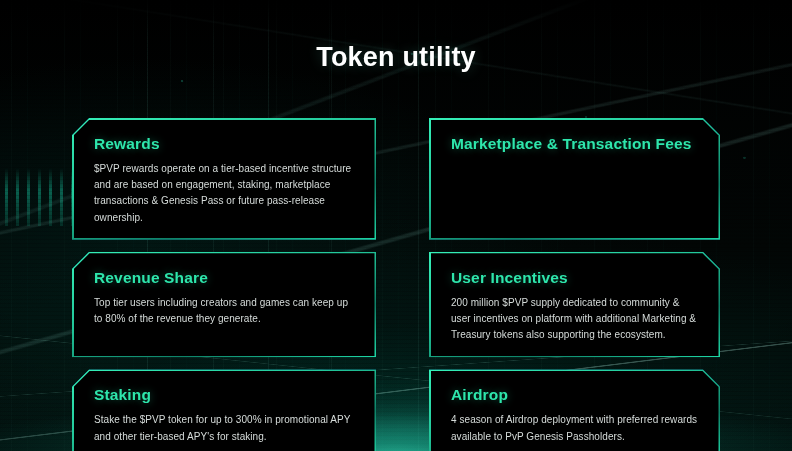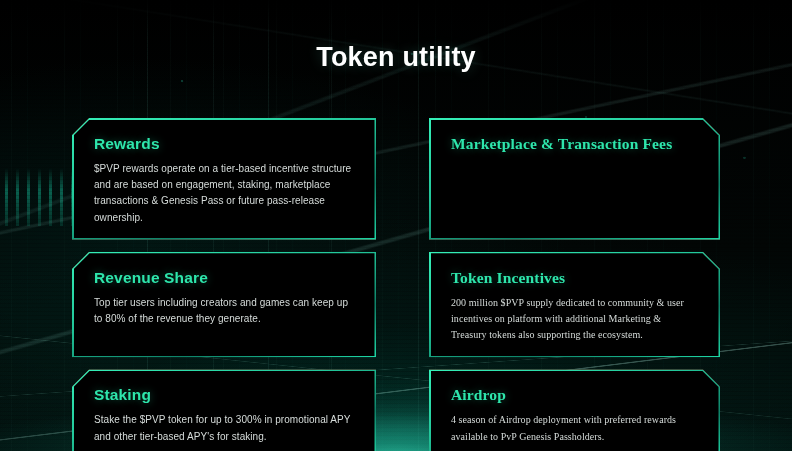--- a/index.html
+++ b/index.html
@@ -156,33 +156,32 @@
     height: 300px;
     display: grid;
     grid-template-columns: 304px 1fr;
     grid-template-rows: repeat(3, 1fr);
     column-gap: 53px;
     row-gap: 12px;
   }
 
   .card {
     position: relative;
-    background: #7f1d1d;
+    background: #0c4a6e;
     padding: 17px 22px 14px 22px;
     --bev: 17px;
   }
 
   
   .card.bev-tl {
     clip-path: polygon(var(--bev) 0, 100% 0, 100% 100%, 0 100%, 0 var(--bev));
   }
   
   .card.bev-tr {
     clip-path: polygon(0 0, calc(100% - var(--bev)) 0, 100% var(--bev), 100% 100%, 0 100%);
-    font-family: Liberation Serif, serif;
   }
 
   
   .card::before {
     content: "";
     position: absolute;
     inset: 0;
     background: linear-gradient(165deg, #2fe9b2 0%, #1fbf93 38%, #14always 38%, #0d7a60 72%, #1bd3a2 100%);
     background: linear-gradient(165deg, #35f0b8 0%, #22c79a 40%, #0e8268 72%, #1ed6a4 100%);
     z-index: 0;
@@ -287,21 +286,21 @@
       <div class="card-glow"></div>
       <div class="card-inner">
         <div class="card-title">Revenue Share</div>
         <div class="card-body">Top tier users including creators and games can keep up to 80% of the revenue they generate.</div>
       </div>
     </div>
 
     <div class="card bev-tr col-right">
       <div class="card-glow"></div>
       <div class="card-inner">
-        <div class="card-title">Token Incentives</div>
+        <div class="card-title">User Incentives</div>
         <div class="card-body">200 million $PVP supply dedicated to community &amp; user incentives on platform with additional Marketing &amp; Treasury tokens also supporting the ecosystem.</div>
       </div>
     </div>
 
     <div class="card bev-tl col-left">
       <div class="card-glow"></div>
       <div class="card-inner">
         <div class="card-title">Staking</div>
         <div class="card-body">Stake the $PVP token for up to 300% in promotional APY and other tier-based APY's for staking.</div>
       </div>

